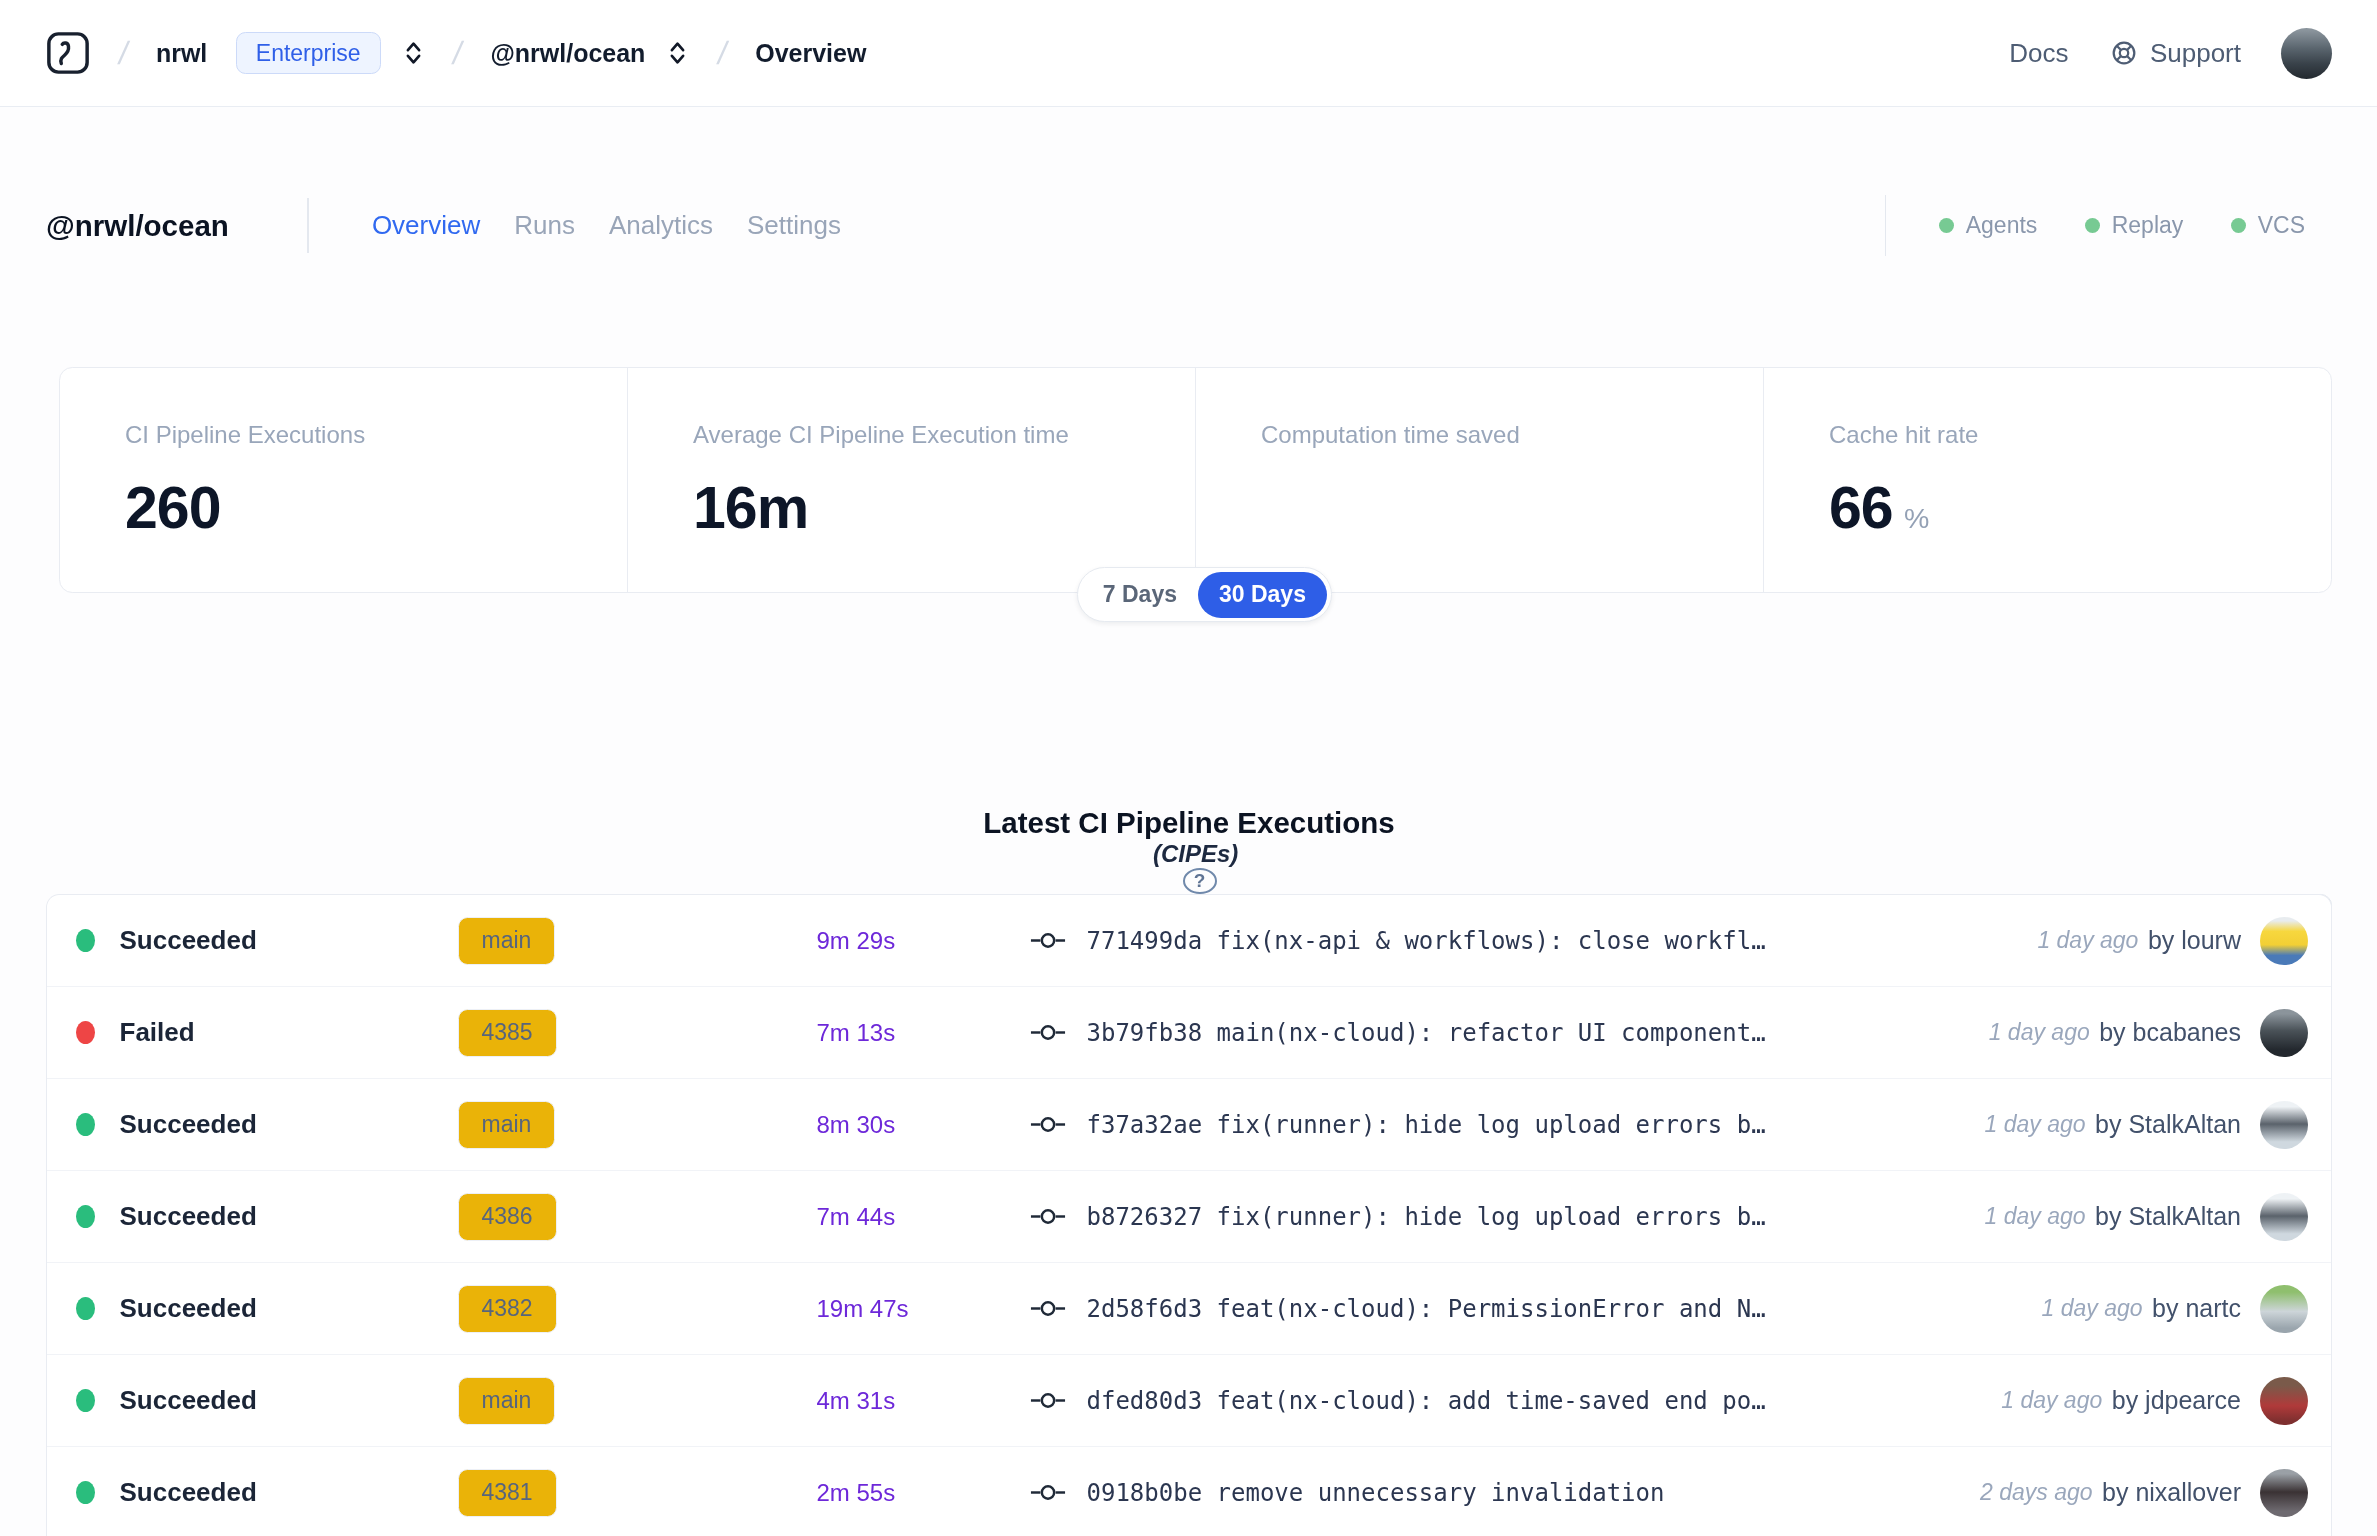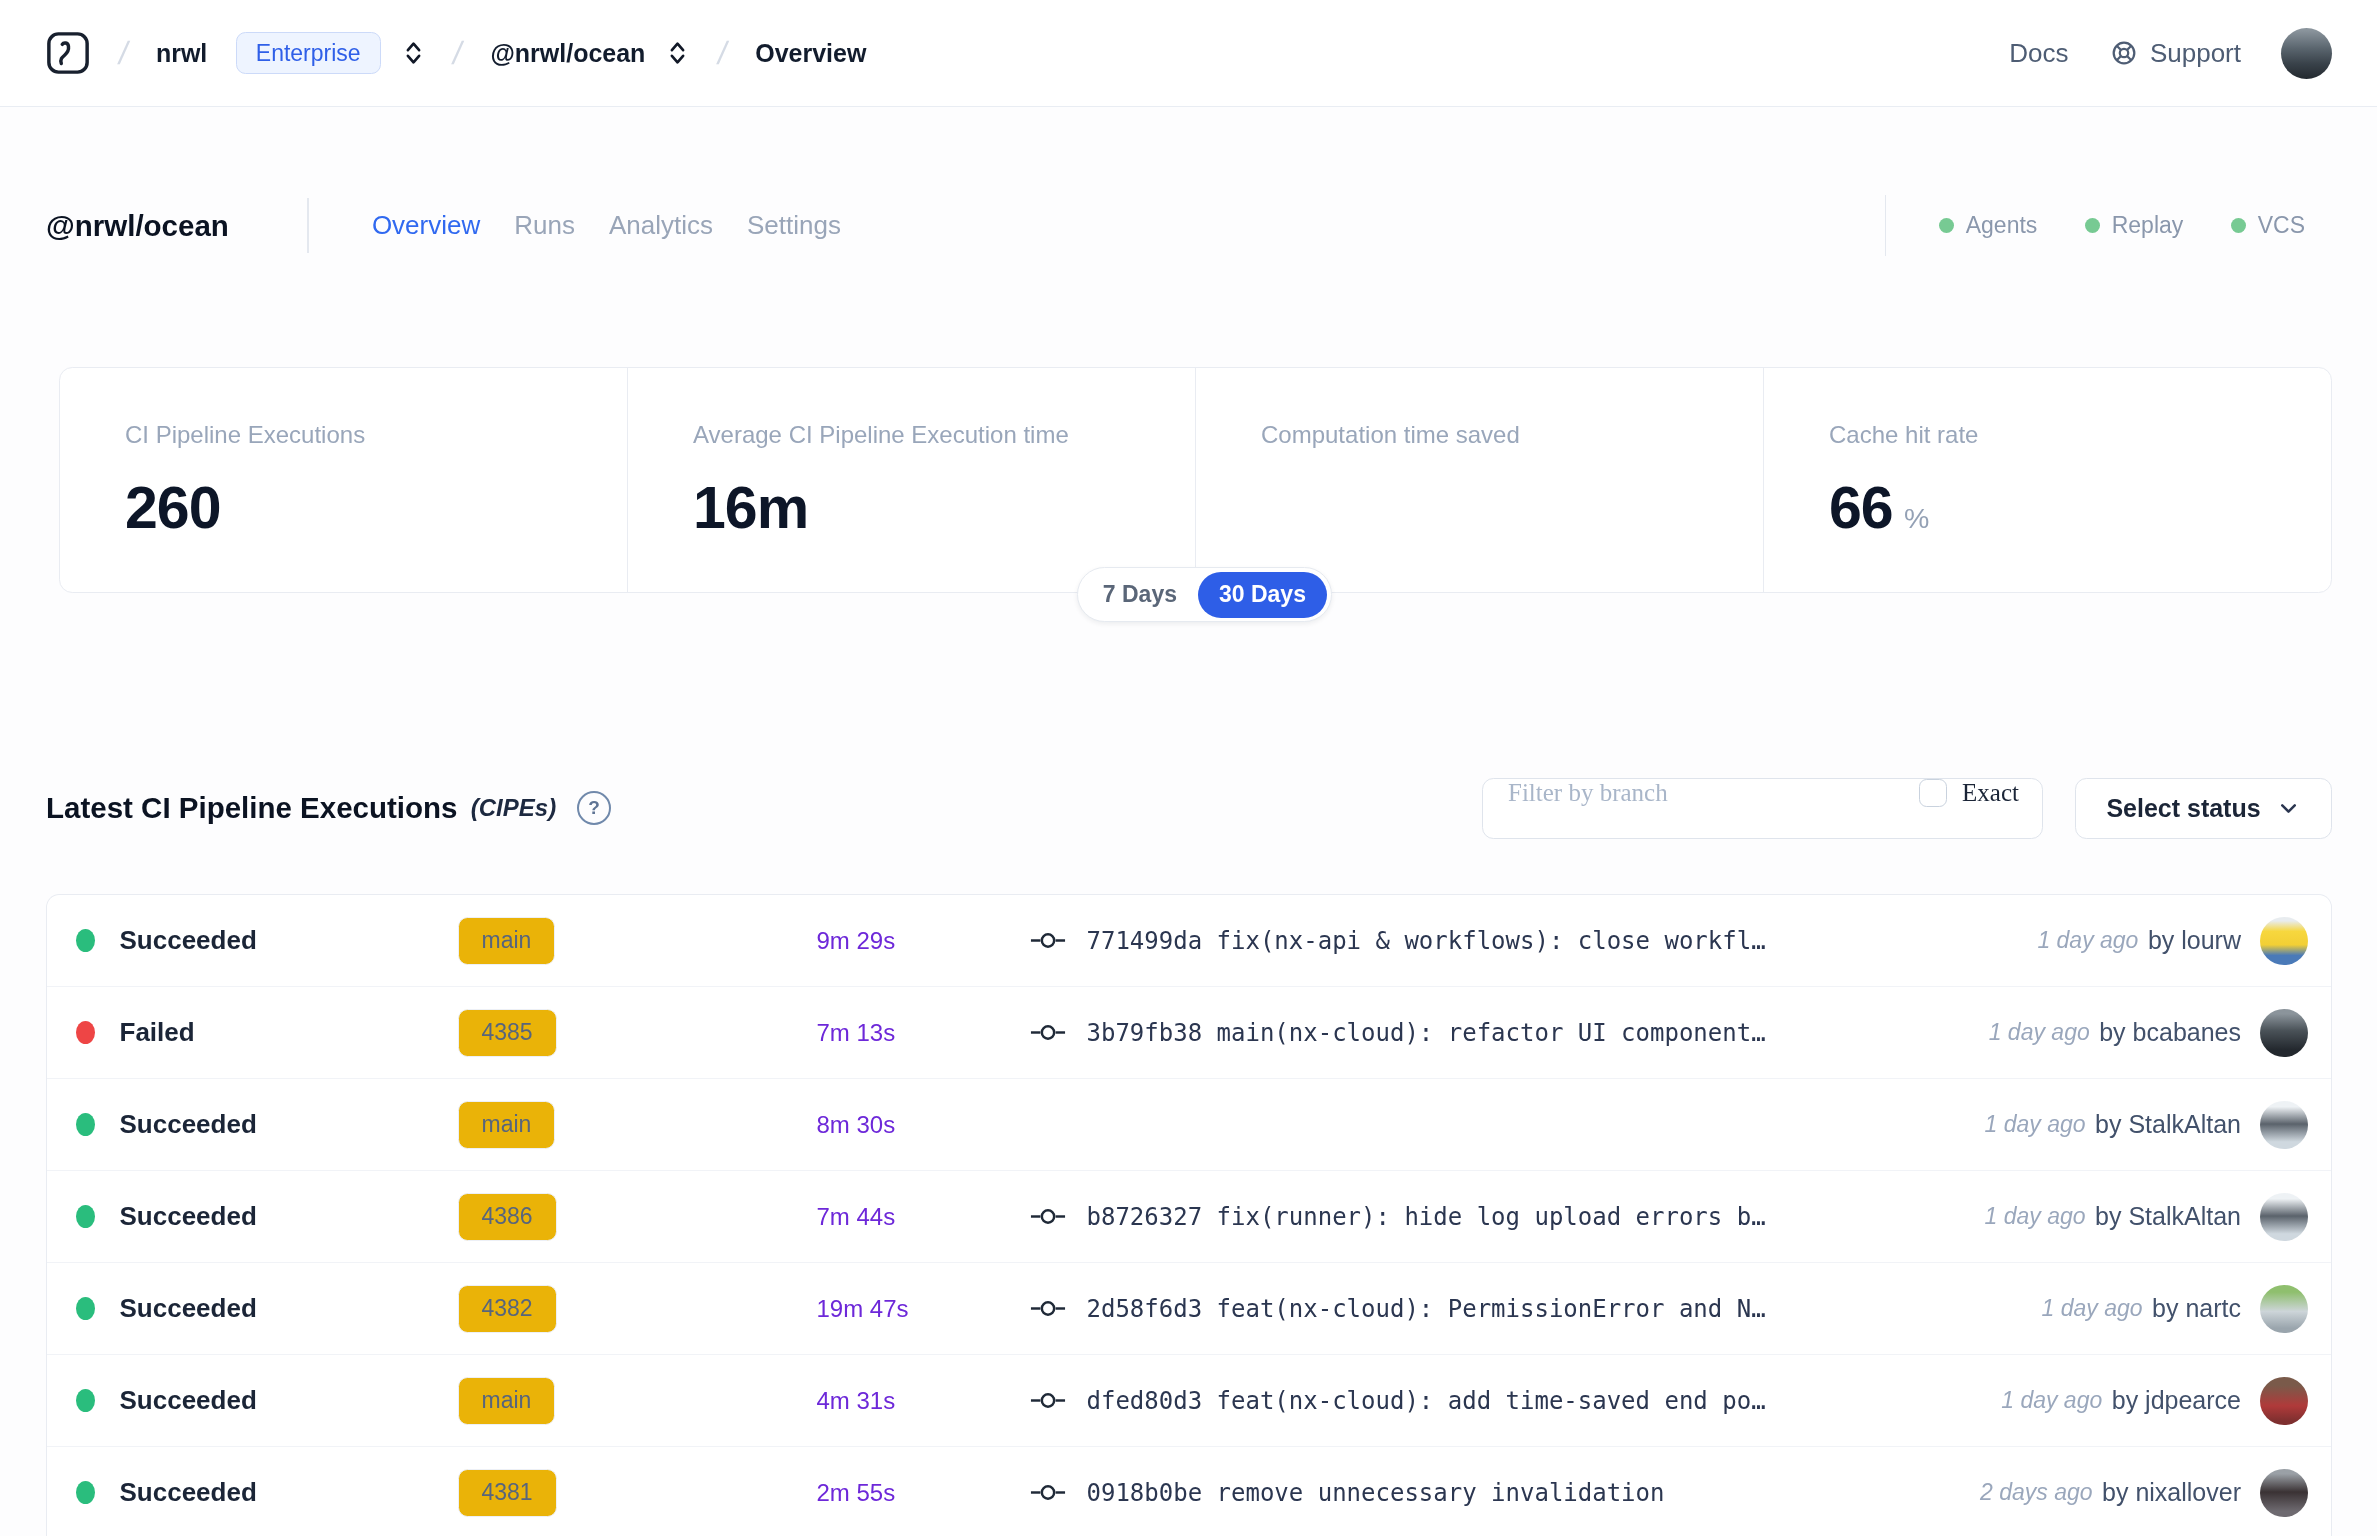--- a/index.html
+++ b/index.html
@@ -37,21 +37,21 @@
   .stat + .stat{border-left:1.9px solid #e9ecf2;}
   .stat-label{font-size:24px;color:#99a6ba;font-weight:500;}
   .stat-value{margin-top:25px;font-size:59px;font-weight:700;color:#0d1628;letter-spacing:-1px;display:flex;align-items:baseline;}
   .stat-suffix{font-size:28.5px;font-weight:500;color:#94a1b5;letter-spacing:0;margin-left:11.4px;}
   .toggle{position:absolute;top:567px;left:1077px;height:55px;background:#fff;border:1.9px solid #e6eaf0;
     border-radius:950px;display:flex;align-items:center;padding:3.8px;box-sizing:border-box;
     box-shadow:0 1.9px 5.7px rgba(13,22,40,.07);z-index:3;}
   .toggle .opt{font-size:23px;font-weight:600;color:#5a6678;padding:0 21px;cursor:pointer;}
   .toggle .opt.sel{background:#2e5ee7;color:#fff;border-radius:950px;padding:9.5px 21px;font-weight:700;}
   
-  .list-head{position:absolute;top:774px;left:46px;right:46px;height:68px;display:flex;align-items:center;}
+  .list-head{position:absolute;top:806px;left:46px;right:46px;height:68px;display:flex;align-items:center;flex-direction:column;}
   .lh-title{font-size:29.5px;font-weight:700;color:#0b1322;}
   .lh-sub{font-size:24px;font-style:italic;font-weight:600;color:#1d2940;margin-left:13.3px;}
   .help{width:30px;height:30px;border-radius:50%;border:2.9px solid #7089ab;color:#5f7494;font-size:19px;
     font-weight:700;display:flex;align-items:center;justify-content:center;margin-left:21px;cursor:pointer;}
   .filters{margin-left:auto;display:flex;align-items:center;gap:32px;}
   .fgroup{display:flex;align-items:flex-start;height:61px;width:561px;background:#fff;border:1.9px solid #dfe4ec;border-radius:11.4px;box-sizing:border-box;font-family:Liberation Serif, serif;}
   .finput{flex:1;border:none;outline:none;background:transparent;font-size:25px;padding:0 25px;color:#1b2537;font-family:inherit;min-width:0;}
   .finput::placeholder{color:#a9b6c9;}
   .fdiv{width:1.9px;background:#e3e8ef;}
   .exact{display:flex;align-items:center;gap:15px;padding:0 23px;font-size:25px;color:#1b2537;font-weight:500;}
@@ -258,20 +258,30 @@
       <span class="r-avatar" style="background: linear-gradient(rgb(139, 148, 155) 10%, rgb(74, 82, 88) 45%, rgb(35, 40, 46) 85%);"></span>
     </span>
   </div>
     <div class="row">
     <span class="dot" style="background: rgb(42, 189, 125);"></span>
     <span class="status">Succeeded</span>
     <span class="branch-col">
       <span class="branch">main</span>
     </span>
     <span class="duration">8m 30s</span>
+    <span class="commit">
+      <span>
+        <svg width="36" height="25" viewBox="0 0 38 26" fill="none" stroke="#1f2937" stroke-width="2.6">
+          <line x1="1" y1="13" x2="11" y2="13"></line>
+            <circle cx="19" cy="13" r="6.5"></circle>
+            <line x1="27" y1="13" x2="37" y2="13"></line>
+        </svg>
+      </span>
+      <span>f37a32ae fix(runner): hide log upload errors b…</span>
+    </span>
     <span class="meta">
       <span class="time">1 day ago</span>
       <span class="author">by StalkAltan</span>
       <span class="r-avatar" style="background: linear-gradient(rgb(238, 242, 245) 12%, rgb(90, 98, 107) 48%, rgb(207, 216, 223) 85%);"></span>
     </span>
   </div>
     <div class="row">
     <span class="dot" style="background: rgb(42, 189, 125);"></span>
     <span class="status">Succeeded</span>
     <span class="branch-col">

